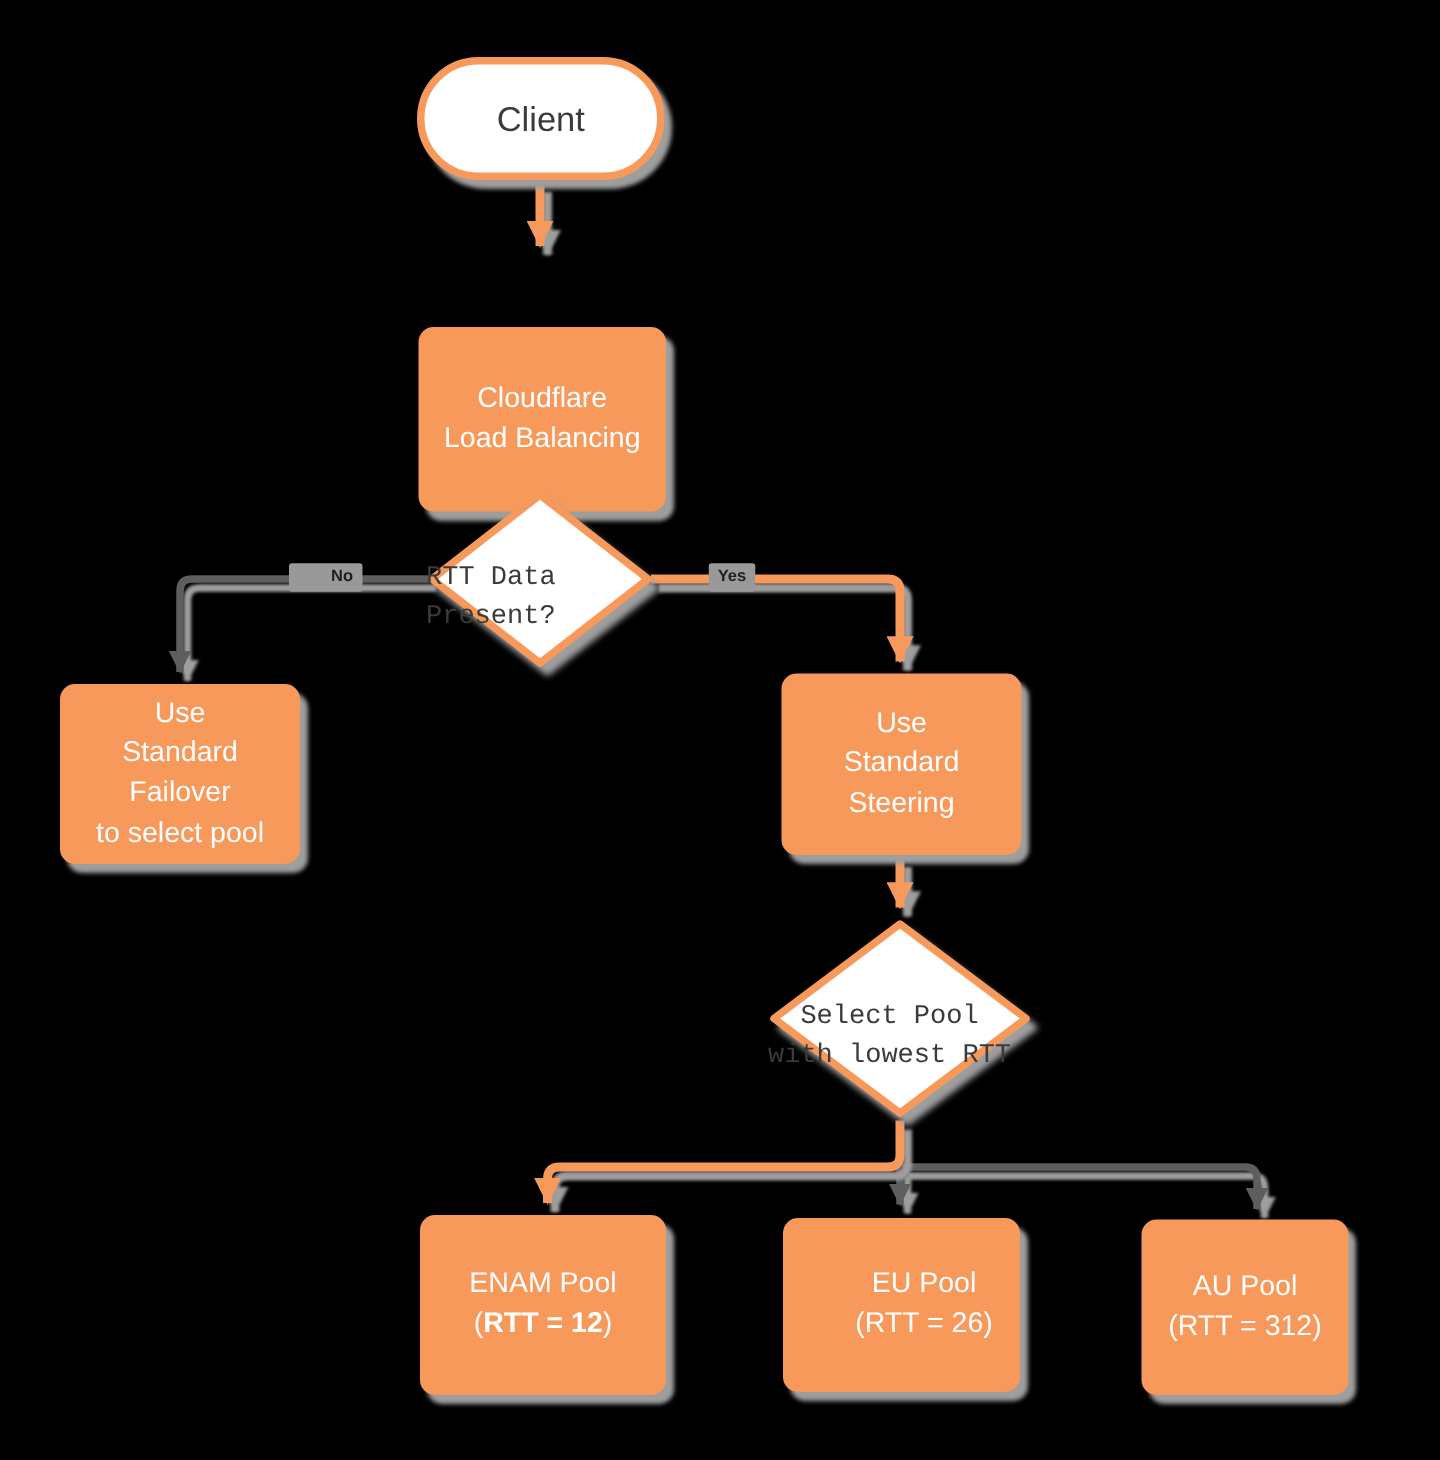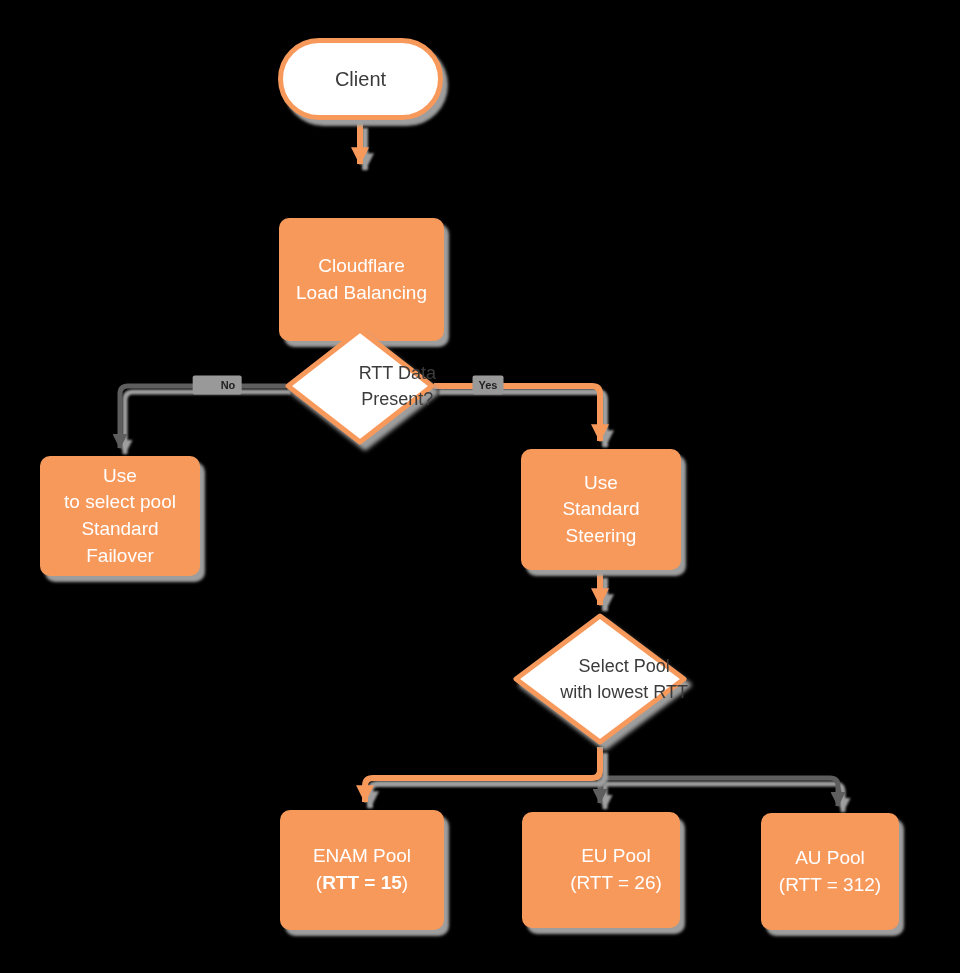--- a/index.html
+++ b/index.html
@@ -17,28 +17,28 @@
   .edge-orange{stroke:var(--orange); stroke-width:6; filter:drop-shadow(5px 6px 1px var(--shadow-gray));}
   .edge-gray{stroke:var(--edge-gray); stroke-width:5; filter:drop-shadow(5px 6px 1px var(--shadow-gray));}
   .arrow-orange{fill:var(--orange);}
   .arrow-gray{fill:var(--edge-gray);}
 
   .node{position:absolute; display:flex; align-items:center; justify-content:center;
         text-align:center; line-height:1.4;}
   .process{background:var(--orange); color:var(--node-text-light); border-radius:10px;
            font-size:19px; box-shadow:5px 6px 3px var(--shadow-gray); padding:6px;}
   .terminator{background:#FFFFFF; color:var(--node-text-dark); border:5px solid var(--orange);
-              border-radius:41px; font-size:20px; box-shadow:5px 6px 3px var(--shadow-gray);}
+              border-radius:41px; font-size:23px; box-shadow:5px 6px 3px var(--shadow-gray);}
   .diamond-wrap{position:absolute;}
   .diamond-wrap svg{position:absolute; left:0; top:0; overflow:visible;}
   .diamond-wrap polygon{fill:#FFFFFF; stroke:var(--orange); stroke-width:5;
                         stroke-linejoin:round; filter:drop-shadow(5px 6px 2px var(--shadow-gray));}
-  .diamond-label{position:absolute; left:0; top:0; width:100%; height:100%;
-                 display:flex; align-items:center; justify-content:flex-end; text-align:center;
-                 color:var(--node-text-dark); font-size:18px; line-height:1.45;}
+  .diamond-label{position:absolute; left:0; top:12px; width:100%; height:100%;
+                 display:flex; align-items:center; justify-content:flex-start; text-align:center;
+                 color:var(--node-text-dark); font-size:18px; line-height:1.45;font-family:Liberation Mono, monospace;}
   .edge-label{position:absolute; transform:translate(-50%,-50%);
               background:var(--label-bg); color:var(--label-text);
               font-size:11px; font-weight:bold; line-height:1;
               padding:4px 6px; border-radius:2px;}
   .bold{font-weight:bold;}
 </style>
 </head>
 <body>
 
 <div class="canvas">
@@ -86,22 +86,22 @@
       <div>
         <div>RTT Data</div>
         <div>Present?</div>
       </div>
     </div>
   </div>
 
   <div class="node process" style="left:40px; top:456px; width:160px; height:120px;">
     <div>
       <div>Use</div>
+      <div>Standard Failover</div>
       <div>to select pool</div>
-      <div>Standard Failover</div>
     </div>
   </div>
 
   <div class="node process" style="left:521px; top:449px; width:160px; height:121px;">
     <div>
       <div>Use</div>
       <div>Standard Steering</div>
     </div>
   </div>
 
@@ -113,21 +113,21 @@
       <div>
         <div>Select Pool</div>
         <div>with lowest RTT</div>
       </div>
     </div>
   </div>
 
   <div class="node process" style="left:280px; top:810px; width:164px; height:120px;">
     <div>
       <div>ENAM Pool</div>
-      <div><span>(</span><span class="bold">RTT = 15</span><span>)</span></div>
+      <div><span>(</span><span class="bold">RTT = 12</span><span>)</span></div>
     </div>
   </div>
 
   <div class="node process" style="left:522px; top:812px; width:158px; height:116px;padding-left:36px;">
     <div>
       <div>EU Pool</div>
       <div>(RTT = 26)</div>
     </div>
   </div>
 

